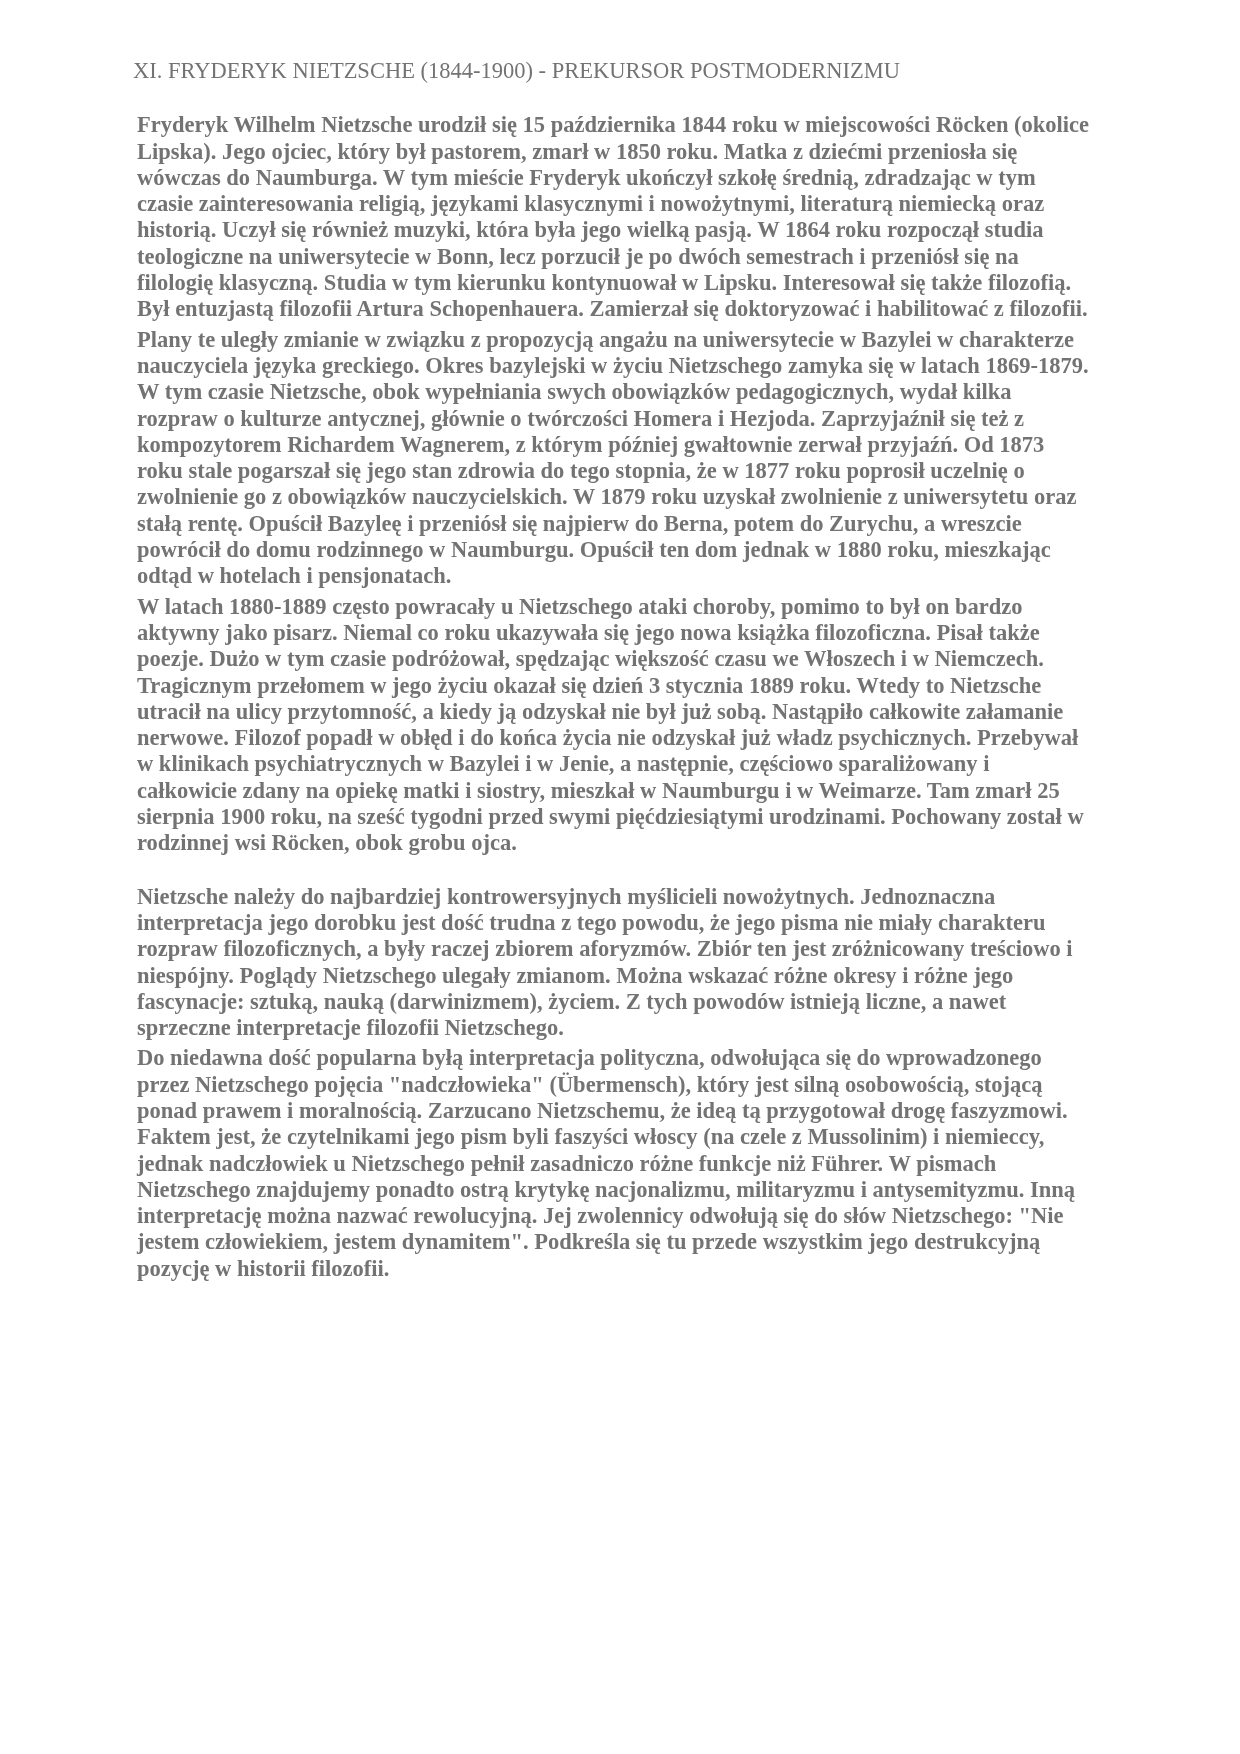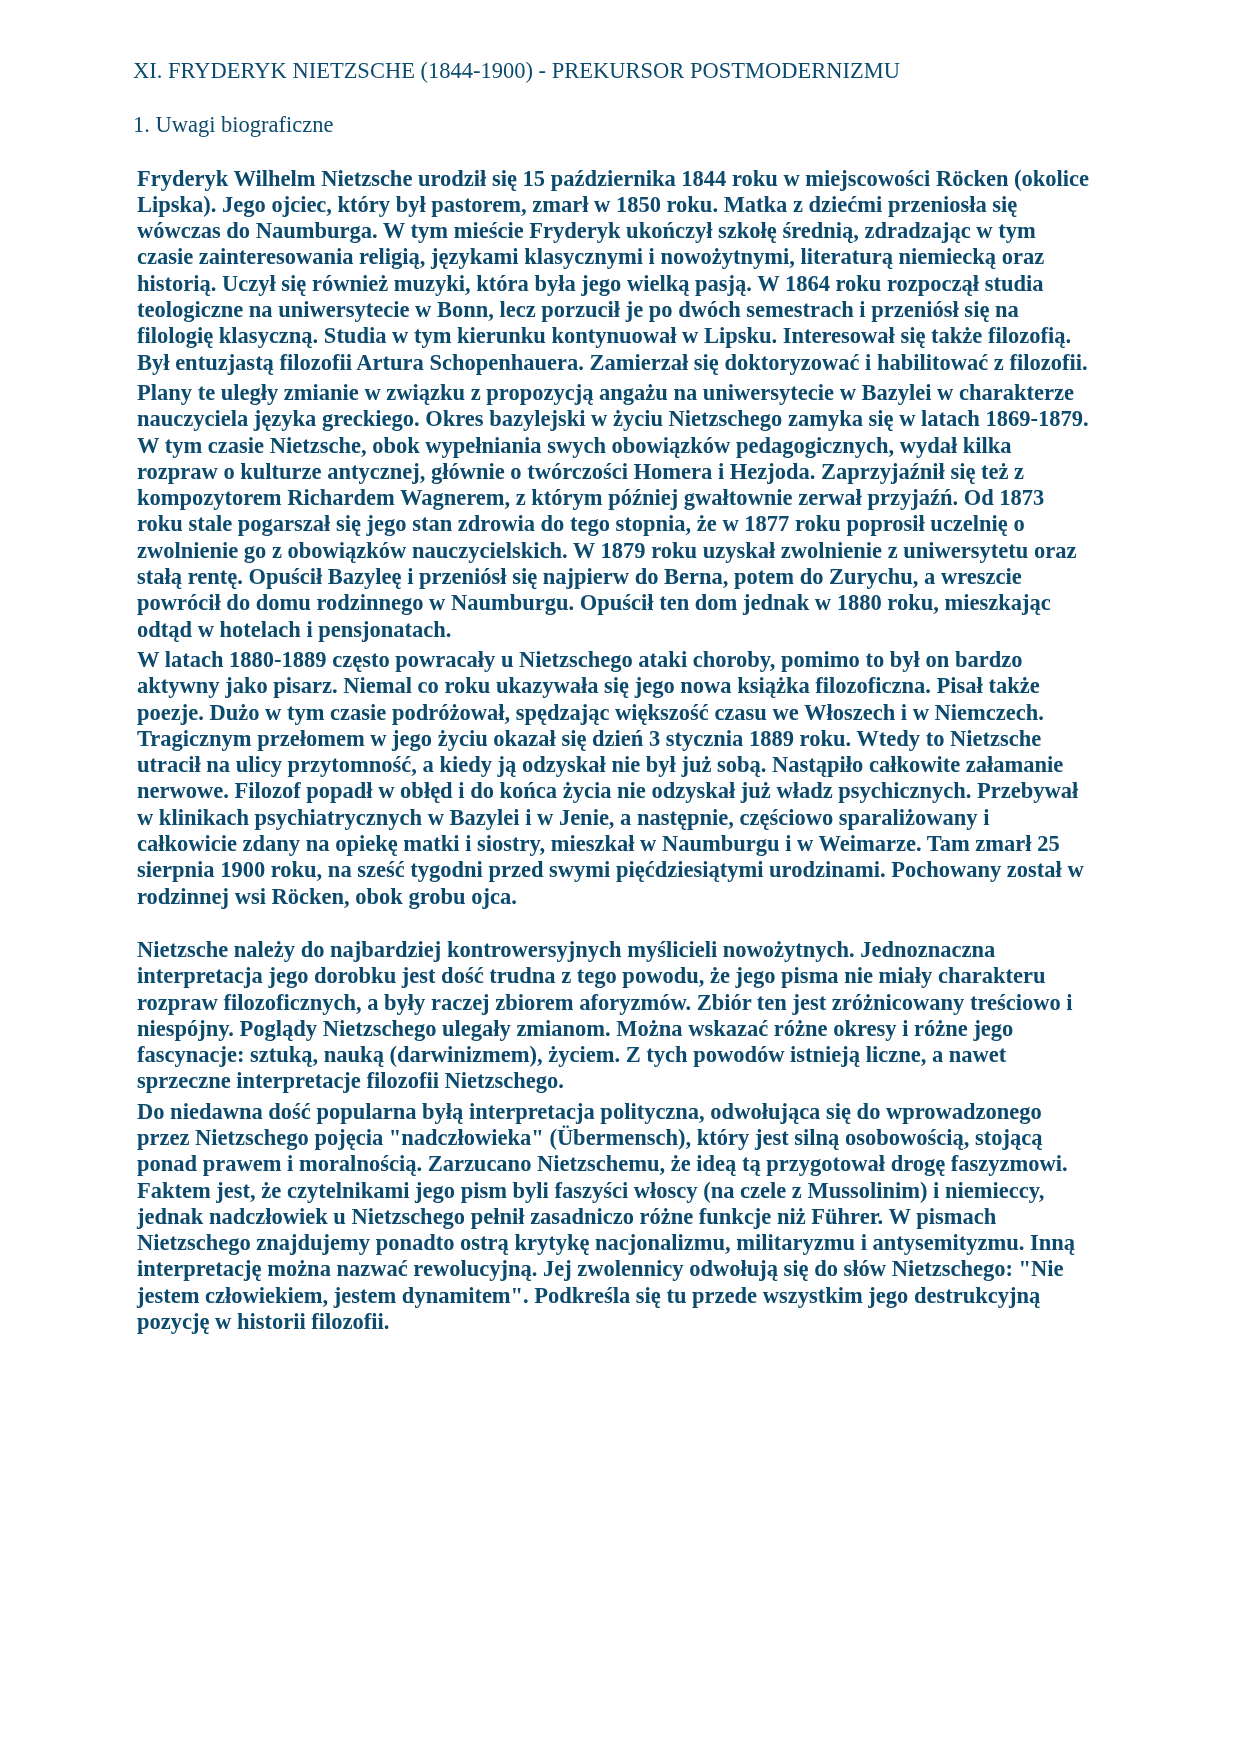--- a/index.html
+++ b/index.html
@@ -11,21 +11,21 @@
     overflow: hidden;
   }
   .page {
     width: 1224px;
     min-height: 1754px;
     background: #ffffff;
     padding: 58px 128px 60px 133px;
     font-family: "Liberation Serif", "DejaVu Serif", serif;
     font-size: 22.5px;
     line-height: 26.3px;
-    color: #0c4a6e;
+    color: #737373;
     text-align: left;
   }
   .doc-title {
     font-weight: normal;
     font-size: 22.5px;
     margin-bottom: 28px;
     white-space: nowrap;
   }
   .doc-heading {
     font-weight: normal;
@@ -40,21 +40,20 @@
     font-weight: bold;
   }
 </style>
 </head>
 <body>
 
 <div class="page">
 
   <p class="doc-title">XI. FRYDERYK NIETZSCHE (1844-1900) - PREKURSOR POSTMODERNIZMU</p>
 
-  <p class="doc-heading">1. Uwagi biograficzne</p>
 
   <div class="body-block">
     <p>Fryderyk Wilhelm Nietzsche urodził się 15 października 1844 roku w miejscowości Röcken (okolice Lipska). Jego ojciec, który był pastorem, zmarł w 1850 roku. Matka z dziećmi przeniosła się wówczas do Naumburga. W tym mieście Fryderyk ukończył szkołę średnią, zdradzając w tym czasie zainteresowania religią, językami klasycznymi i nowożytnymi, literaturą niemiecką oraz historią. Uczył się również muzyki, która była jego wielką pasją. W 1864 roku rozpoczął studia teologiczne na uniwersytecie w Bonn, lecz porzucił je po dwóch semestrach i przeniósł się na filologię klasyczną. Studia w tym kierunku kontynuował w Lipsku. Interesował się także filozofią. Był entuzjastą filozofii Artura Schopenhauera. Zamierzał się doktoryzować i habilitować z filozofii.</p>
     <p>Plany te uległy zmianie w związku z propozycją angażu na uniwersytecie w Bazylei w charakterze nauczyciela języka greckiego. Okres bazylejski w życiu Nietzschego zamyka się w latach 1869-1879. W tym czasie Nietzsche, obok wypełniania swych obowiązków pedagogicznych, wydał kilka rozpraw o kulturze antycznej, głównie o twórczości Homera i Hezjoda. Zaprzyjaźnił się też z kompozytorem Richardem Wagnerem, z którym później gwałtownie zerwał przyjaźń. Od 1873 roku stale pogarszał się jego stan zdrowia do tego stopnia, że w 1877 roku poprosił uczelnię o zwolnienie go z obowiązków nauczycielskich. W 1879 roku uzyskał zwolnienie z uniwersytetu oraz stałą rentę. Opuścił Bazyleę i przeniósł się najpierw do Berna, potem do Zurychu, a wreszcie powrócił do domu rodzinnego w Naumburgu. Opuścił ten dom jednak w 1880 roku, mieszkając odtąd w hotelach i pensjonatach.</p>
     <p>W latach 1880-1889 często powracały u Nietzschego ataki choroby, pomimo to był on bardzo aktywny jako pisarz. Niemal co roku ukazywała się jego nowa książka filozoficzna. Pisał także poezje. Dużo w tym czasie podróżował, spędzając większość czasu we Włoszech i w Niemczech. Tragicznym przełomem w jego życiu okazał się dzień 3 stycznia 1889 roku. Wtedy to Nietzsche utracił na ulicy przytomność, a kiedy ją odzyskał nie był już sobą. Nastąpiło całkowite załamanie nerwowe. Filozof popadł w obłęd i do końca życia nie odzyskał już władz psychicznych. Przebywał w klinikach psychiatrycznych w Bazylei i w Jenie, a następnie, częściowo sparaliżowany i całkowicie zdany na opiekę matki i siostry, mieszkał w Naumburgu i w Weimarze. Tam zmarł 25 sierpnia 1900 roku, na sześć tygodni przed swymi pięćdziesiątymi urodzinami. Pochowany został w rodzinnej wsi Röcken, obok grobu ojca.</p>
   </div>
 
 
   <div class="body-block">
     <p>Nietzsche należy do najbardziej kontrowersyjnych myślicieli nowożytnych. Jednoznaczna interpretacja jego dorobku jest dość trudna z tego powodu, że jego pisma nie miały charakteru rozpraw filozoficznych, a były raczej zbiorem aforyzmów. Zbiór ten jest zróżnicowany treściowo i niespójny. Poglądy Nietzschego ulegały zmianom. Można wskazać różne okresy i różne jego fascynacje: sztuką, nauką (darwinizmem), życiem. Z tych powodów istnieją liczne, a nawet sprzeczne interpretacje filozofii Nietzschego.</p>

